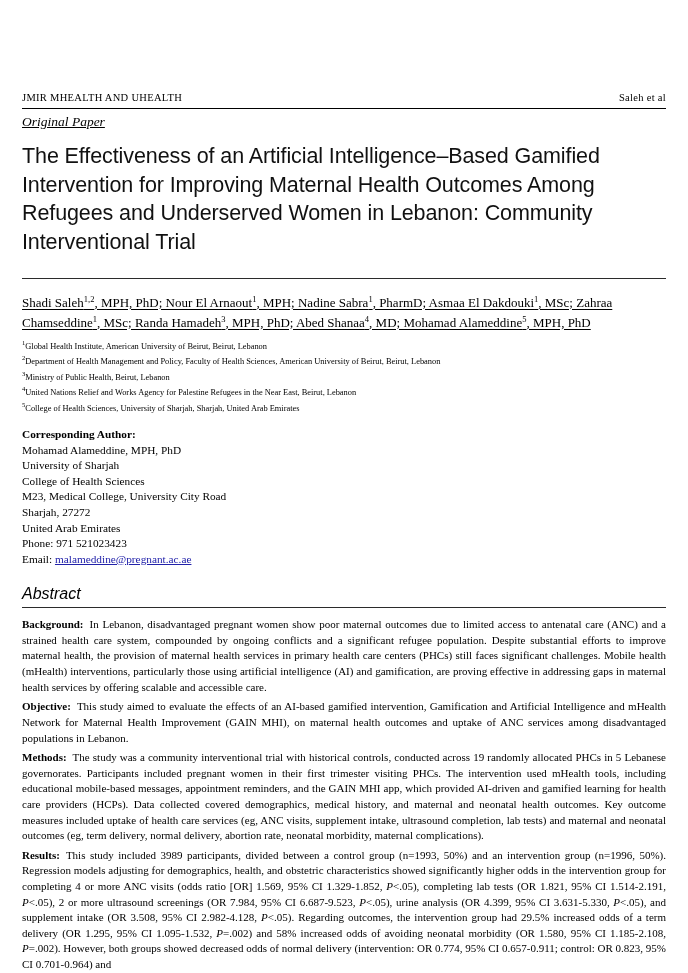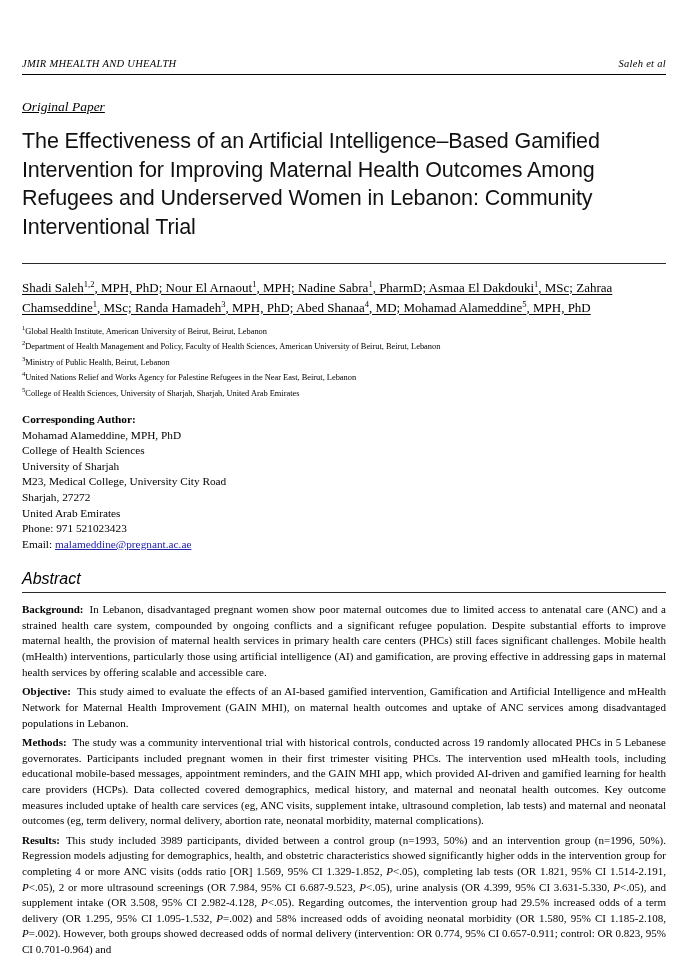--- a/index.html
+++ b/index.html
@@ -21,35 +21,34 @@
     box-sizing: border-box;
     padding: 0 22px;
   }
   .running-head {
     display: flex;
     justify-content: space-between;
     align-items: center;
     font-family: "Liberation Serif", serif;
     font-size: 10.5px;
     letter-spacing: 0.3px;
-    padding-top: 58px;
+    padding-top: 92px;
     padding-bottom: 5px;
-    font-style: italic;
   }
   .running-head .journal {
     text-transform: uppercase;
   }
   .rule {
     border: none;
     border-top: 1px solid #000;
     margin: 0;
   }
   .rule.thin { border-top: 0.8px solid #2b2b2b; }
   .section-type {
-    margin-top: 24px;
+    margin-top: 5px;
     font-size: 13.5px;
     font-style: italic;
     text-decoration: underline;
     font-family: "Liberation Serif", serif;
   }
   .title {
     margin-top: 12px;
     font-family: "Liberation Sans", sans-serif;
     font-size: 21.5px;
     line-height: 1.33;
@@ -126,22 +125,22 @@
       <div class="aff"><sup>2</sup>Department of Health Management and Policy, Faculty of Health Sciences, American University of Beirut, Beirut, Lebanon</div>
       <div class="aff"><sup>3</sup>Ministry of Public Health, Beirut, Lebanon</div>
       <div class="aff"><sup>4</sup>United Nations Relief and Works Agency for Palestine Refugees in the Near East, Beirut, Lebanon</div>
       <div class="aff"><sup>5</sup>College of Health Sciences, University of Sharjah, Sharjah, United Arab Emirates</div>
     </div>
 
   <div class="corr">
     <div class="corr-title">Corresponding Author:</div>
     <div>
         <div>Mohamad Alameddine, MPH, PhD</div>
+        <div>University of Sharjah</div>
         <div>College of Health Sciences</div>
-        <div>University of Sharjah</div>
         <div>M23, Medical College, University City Road</div>
         <div>Sharjah, 27272</div>
         <div>United Arab Emirates</div>
         <div>Phone: 971 521023423</div>
       </div>
     <div>
       <span>Email:</span>
       <a href="#">malameddine@pregnant.ac.ae</a>
     </div>
   </div>

